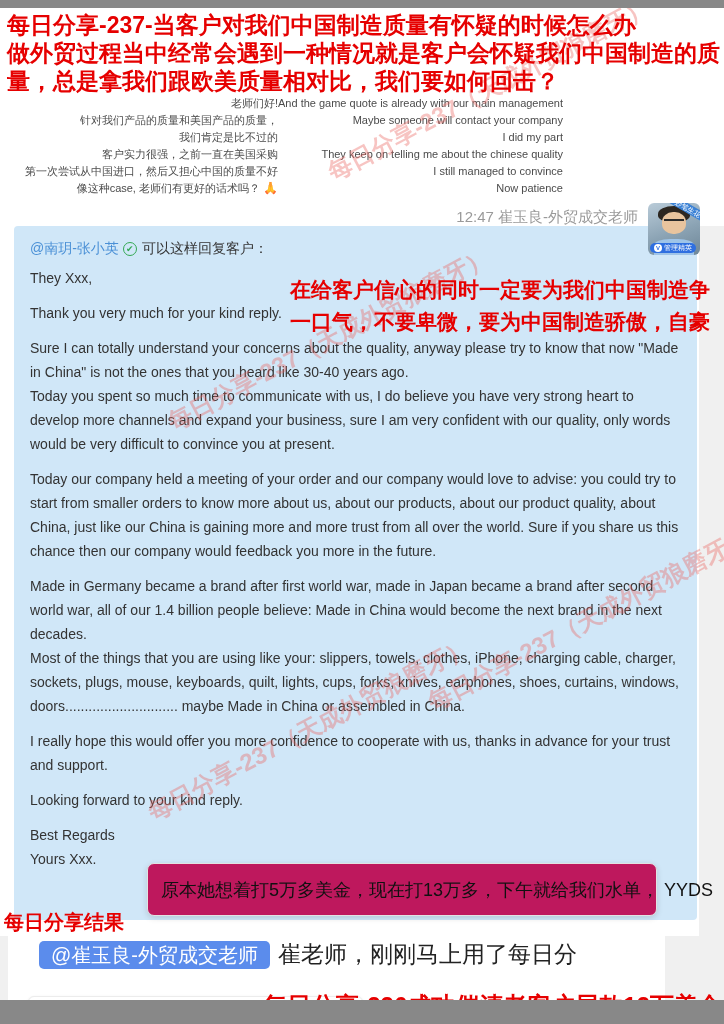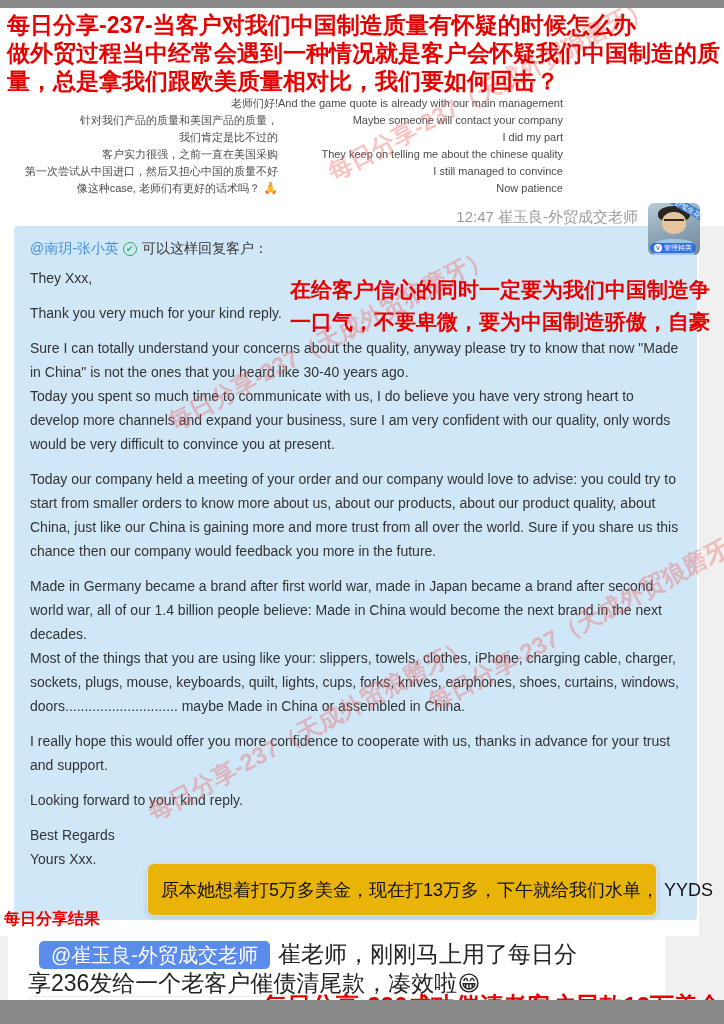--- a/index.html
+++ b/index.html
@@ -42,25 +42,25 @@
   .mention { color:#4a90d6; }
   .vcheck { display:inline-block; width:14px; height:14px; border:1.5px solid #34a853; border-radius:50%;
     color:#34a853; font-size:9px; line-height:12px; text-align:center; vertical-align:1px; margin:0 5px 0 4px; }
   
   .annotation { position:absolute; left:290px; top:266px; z-index:5; color:#e60000; font-weight:bold;
     font-size:21px; line-height:32px; white-space:nowrap; }
   
   .wm { position:absolute; z-index:4; color:rgba(233,99,94,0.38); font-size:24px; font-weight:bold;
     white-space:nowrap; transform:rotate(-28deg); transform-origin:left center; pointer-events:none; }
   
-  .yyds { position:absolute; left:147px; top:855px; width:510px; height:53px; background:#eab308;
+  .yyds { position:absolute; left:147px; top:855px; width:510px; height:53px; background:#be185d;
     border:1px solid #e2e2e2; border-radius:7px; box-shadow:0 2px 6px rgba(0,0,0,0.14);
     display:flex; align-items:center; padding:0 13px; font-size:18px; color:#111; white-space:nowrap; z-index:6; }
   
-  .result-label { position:absolute; left:4px; top:901px; z-index:7; color:#e60000; font-weight:bold; font-size:16px; white-space:nowrap; }
+  .result-label { position:absolute; left:4px; top:901px; z-index:7; color:#e60000; font-weight:bold; font-size:20px; white-space:nowrap; }
   
   .bottom-bg { position:absolute; left:0; top:928px; width:724px; height:96px; background:#f0f0f0; z-index:2; }
   .panel { position:absolute; left:8px; top:928px; width:657px; height:96px; background:#ffffff; border-radius:0 0 10px 10px; z-index:3; }
   .fb-line1 { position:absolute; left:39px; top:931px; z-index:4; font-size:23px; color:#222; white-space:nowrap; display:flex; align-items:center; }
   .pill { display:inline-block; background:#5b8cec; color:#fff; font-size:20px; line-height:26px;
     border-radius:5px; padding:1px 12px; margin-right:8px; }
   .fb-line2 { position:absolute; left:28px; top:960px; z-index:4; font-size:23px; color:#222; white-space:nowrap; }
   .fb-line2 .emoji { font-size:22px; }
   
   .thumb { position:absolute; left:28px; top:988px; width:335px; height:30px; background:#fff; border:1px solid #ececec;
@@ -150,23 +150,20 @@
 
   <div class="result-label">每日分享结果</div>
 
   <div class="bottom-bg"></div>
   <div class="panel"></div>
 
   <div class="fb-line1">
     <span class="pill">@崔玉良-外贸成交老师</span>
     <span>崔老师，刚刚马上用了每日分</span>
   </div>
-  <div class="fb-line2">
-    <span>享236发给一个老客户催债清尾款，凑效啦</span><span class="emoji">😁</span>
-  </div>
 
   <div class="thumb">
     <div class="sq" style="top:6px;"></div>
     <div class="bar"></div>
     <div class="msg1">Tryinggggggg</div>
     <div class="sq" style="top:20px;"></div>
     <div class="bar"></div>
     <div class="msg2">Judy, u email me ok. I trying to arrange more payment this mth for u since its cre</div>
   </div>
 

